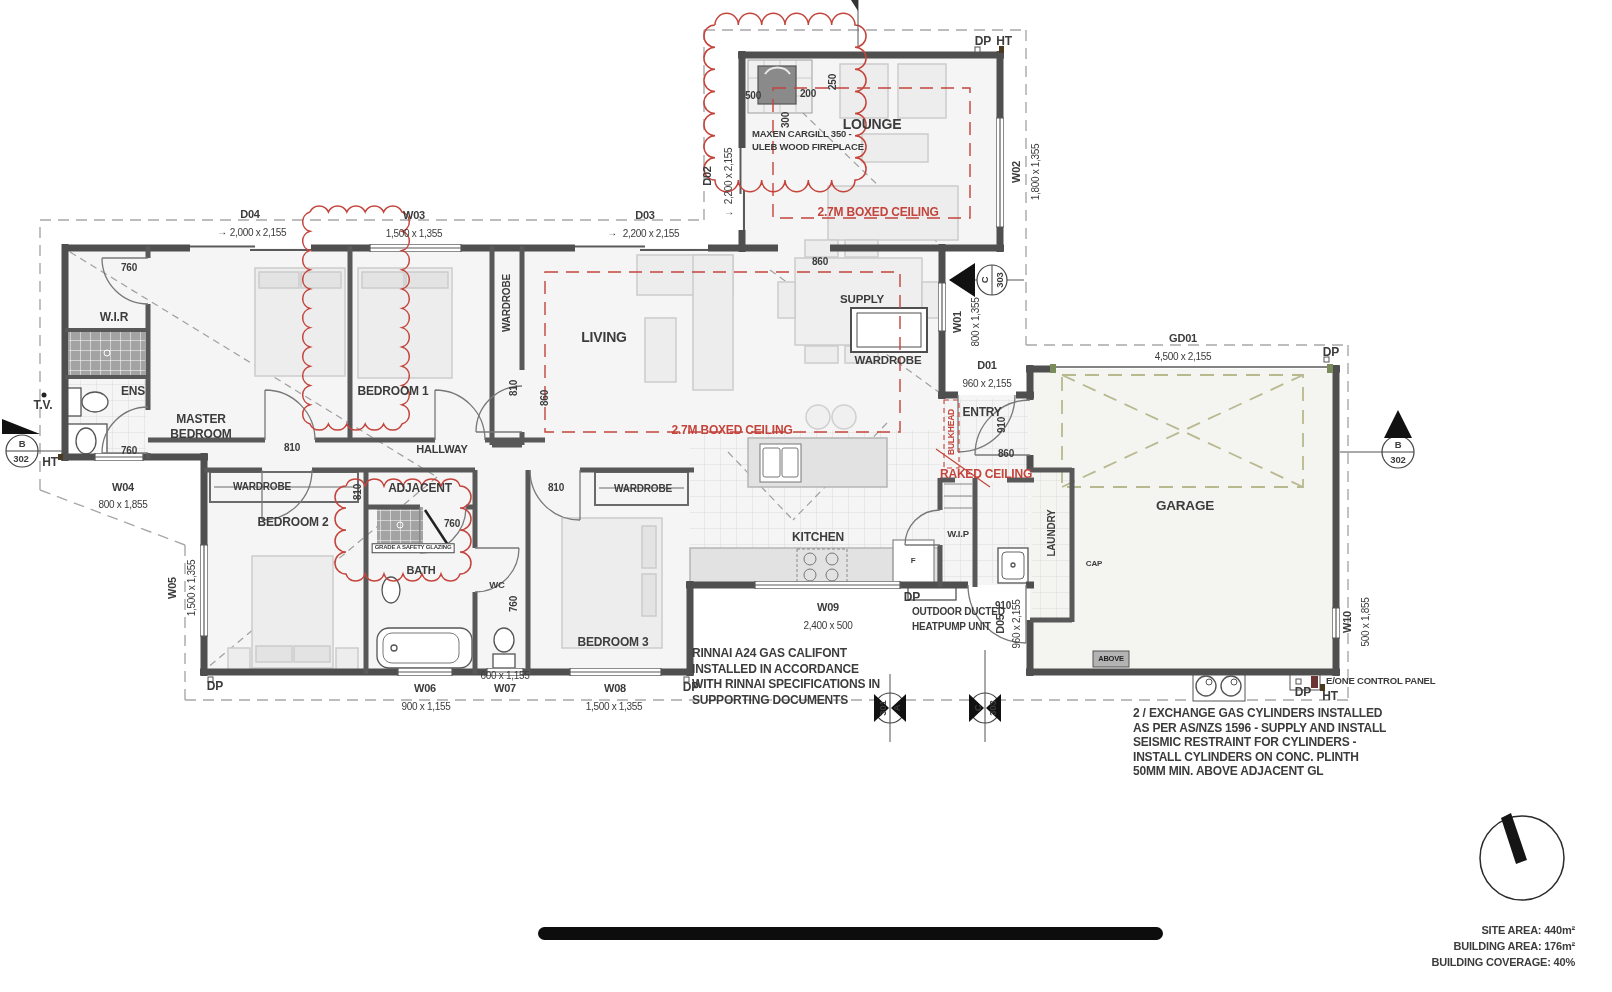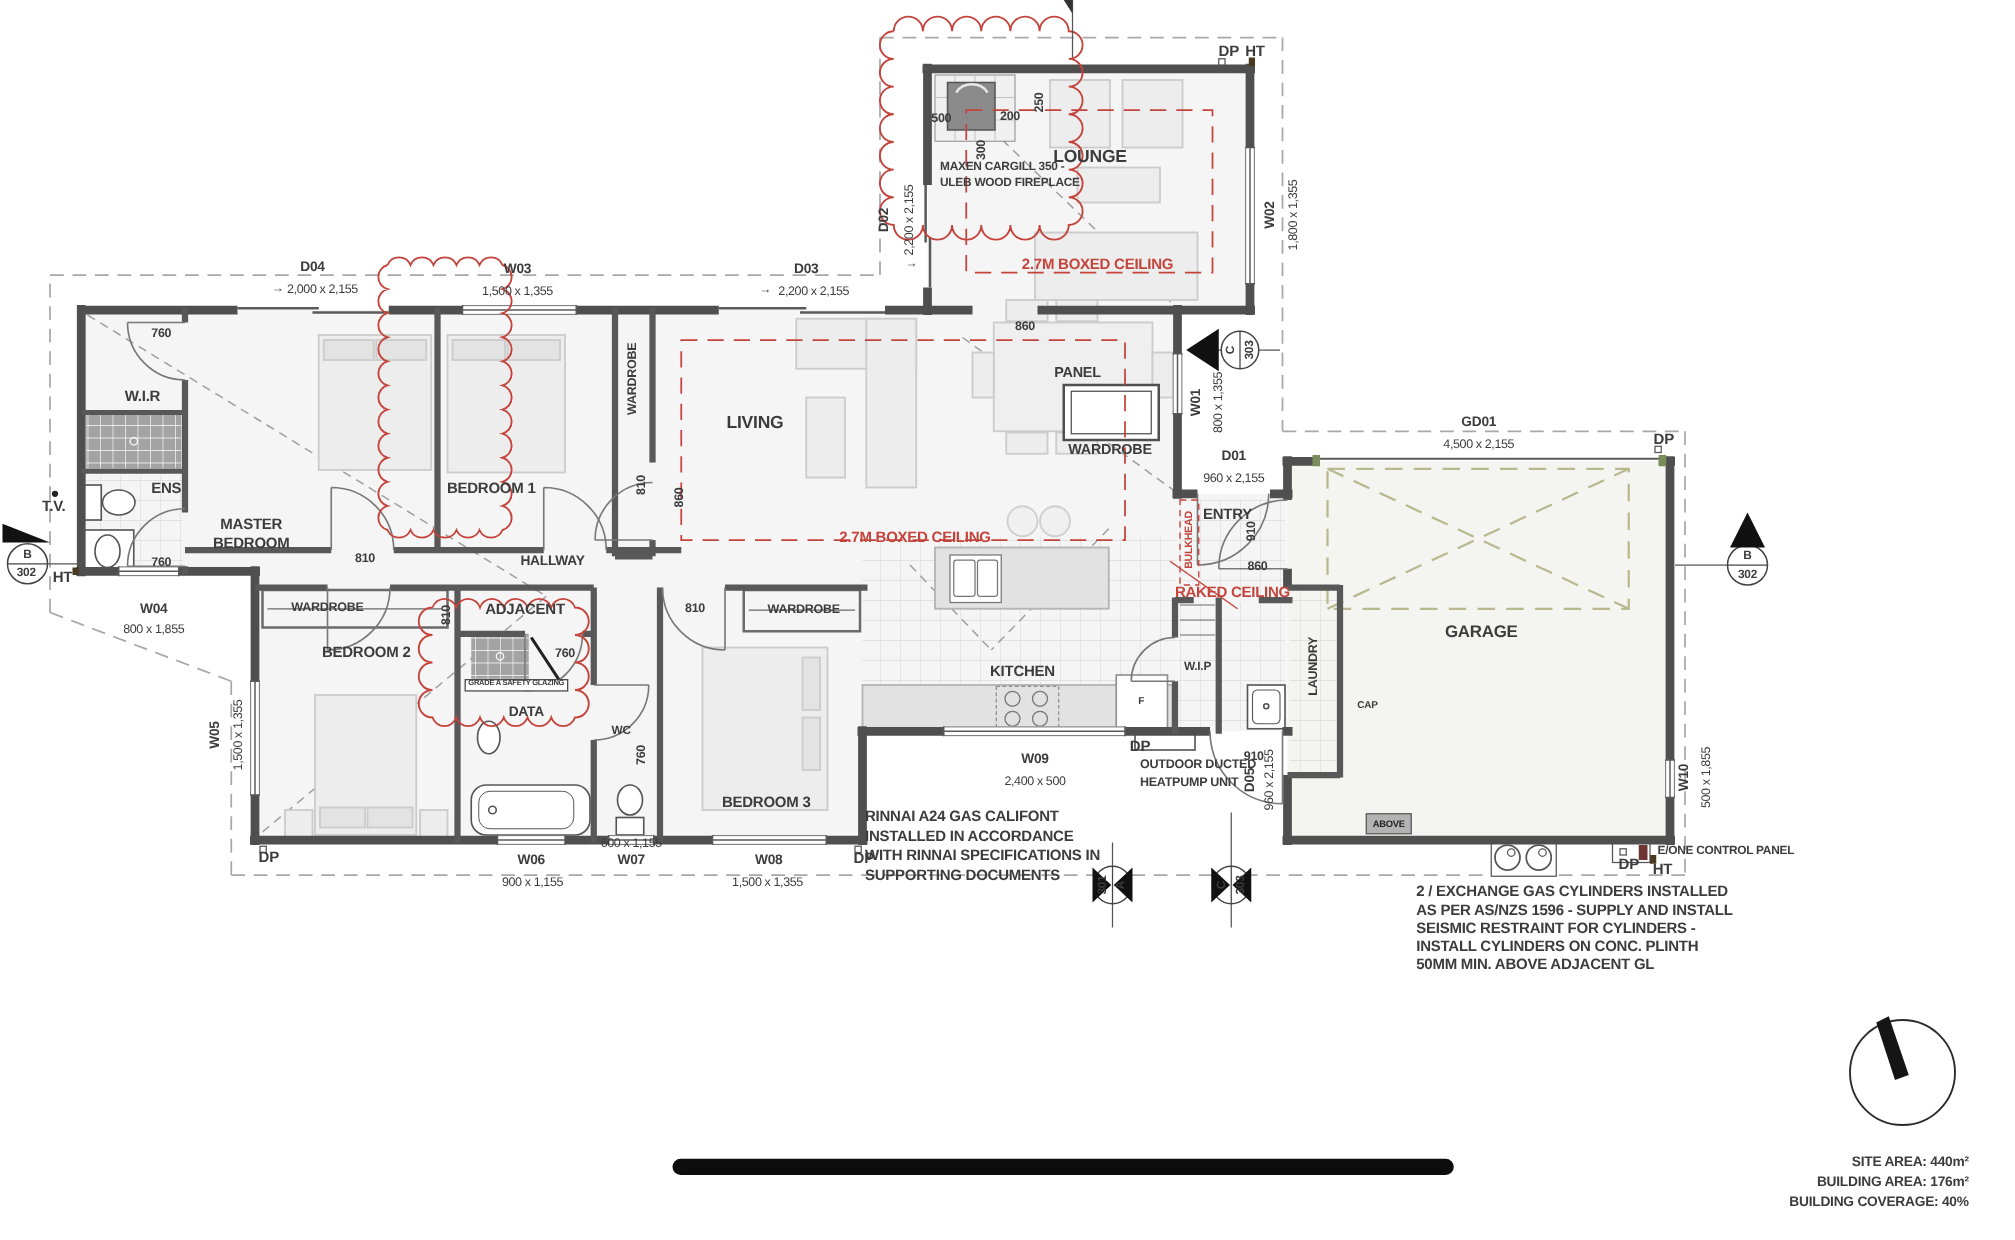--- a/index.html
+++ b/index.html
@@ -330,35 +330,35 @@
   <g>
     <circle cx="1522" cy="858" r="42" fill="none" stroke="#2b2b2b" stroke-width="1.5"></circle>
     <polygon points="1516,864 1527,860 1511,813 1501,818" fill="#151515"></polygon>
   </g>
 </svg>
 
 <div id="labels">
 
   <div class="lbl fs14" style="left:872px;top:125px">LOUNGE</div>
   <div class="lbl fs14" style="left:604px;top:338px">LIVING</div>
-  <div class="lbl fs115" style="left:862px;top:299px">PANEL</div>
+  <div class="lbl fs115" style="left:862px;top:299px">SUPPLY</div>
   <div class="lbl fs115" style="left:888px;top:360px">WARDROBE</div>
   <div class="lbl fs12" style="left:201px;top:427px">MASTER
 BEDROOM</div>
   <div class="lbl fs12" style="left:393px;top:391px">BEDROOM 1</div>
   <div class="lbl fs12" style="left:293px;top:522px">BEDROOM 2</div>
   <div class="lbl fs12" style="left:613px;top:642px">BEDROOM 3</div>
   <div class="lbl fs105" style="left:114px;top:317px">W.I.R</div>
   <div class="lbl fs105" style="left:133px;top:391px">ENS</div>
   <div class="lbl fs11" style="left:442px;top:450px">HALLWAY</div>
   <div class="lbl v fs10" style="left:507px;top:303px">WARDROBE</div>
   <div class="lbl fs10" style="left:262px;top:487px">WARDROBE</div>
   <div class="lbl fs10" style="left:643px;top:489px">WARDROBE</div>
   <div class="lbl fs105" style="left:420px;top:488px">ADJACENT</div>
-  <div class="lbl fs11" style="left:421px;top:571px">DATA</div>
+  <div class="lbl fs11" style="left:421px;top:571px">BATH</div>
   <div class="lbl fs95" style="left:497px;top:585px">WC</div>
   <div class="lbl fs12" style="left:818px;top:537px">KITCHEN</div>
   <div class="lbl fs95" style="left:958px;top:534px">W.I.P</div>
   <div class="lbl fs105" style="left:982px;top:412px">ENTRY</div>
   <div class="lbl v fs10" style="left:1052px;top:533px">LAUNDRY</div>
   <div class="lbl fs135" style="left:1185px;top:506px">GARAGE</div>
   <div class="lbl fs8" style="left:913px;top:561px">F</div>
   <div class="lbl fs8" style="left:1094px;top:564px">CAP</div>
 
   <div class="lbl fs11" style="left:250px;top:215px">D04</div>

